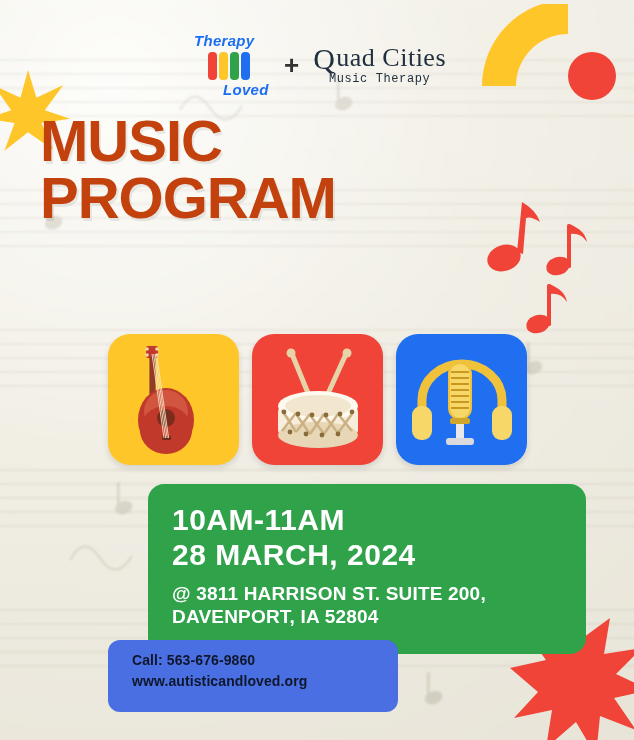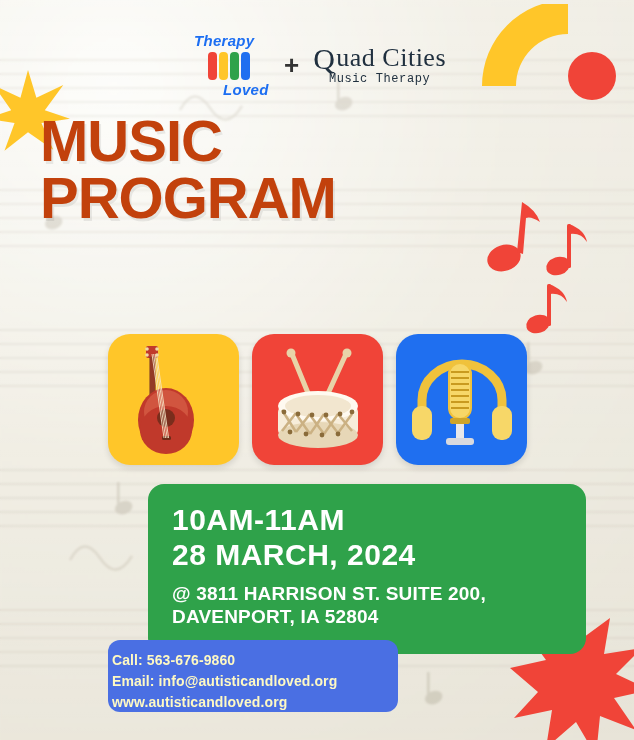--- a/index.html
+++ b/index.html
@@ -210,23 +210,23 @@
   
   .contact-blue {
     position: absolute;
     left: 108px;
     top: 640px;
     width: 290px;
     height: 72px;
     background: #4a6fe3;
     border-radius: 12px;
     z-index: 5;
-    padding: 10px 0 0 4px;
+    padding: 10px 0 0 24px;
     box-sizing: border-box;
-    color: #fef9c3;
+    color: #0f172a;
     font-weight: bold;
     font-size: 14px;
     line-height: 1.5;
     letter-spacing: .1px;
   }
 </style>
 </head>
 <body>
 
 <div class="poster">
@@ -447,17 +447,16 @@
     <div class="time">10AM-11AM</div>
     <div class="date">28 MARCH, 2024</div>
     <div class="addr">
       <div>@ 3811 HARRISON ST. SUITE 200,</div>
       <div>DAVENPORT, IA 52804</div>
     </div>
   </div>
 
   <div class="contact-blue">
     <div>Call: 563-676-9860</div>
-    <div>Email: info@autisticandloved.org</div>
     <div>www.autisticandloved.org</div>
   </div>
 
 </div>
 
 </body></html>

